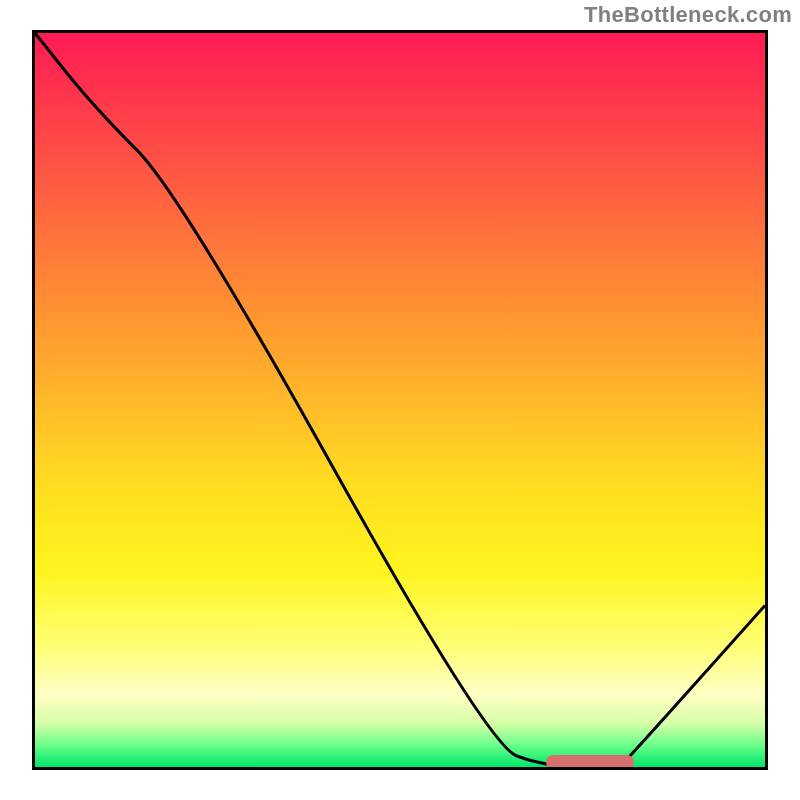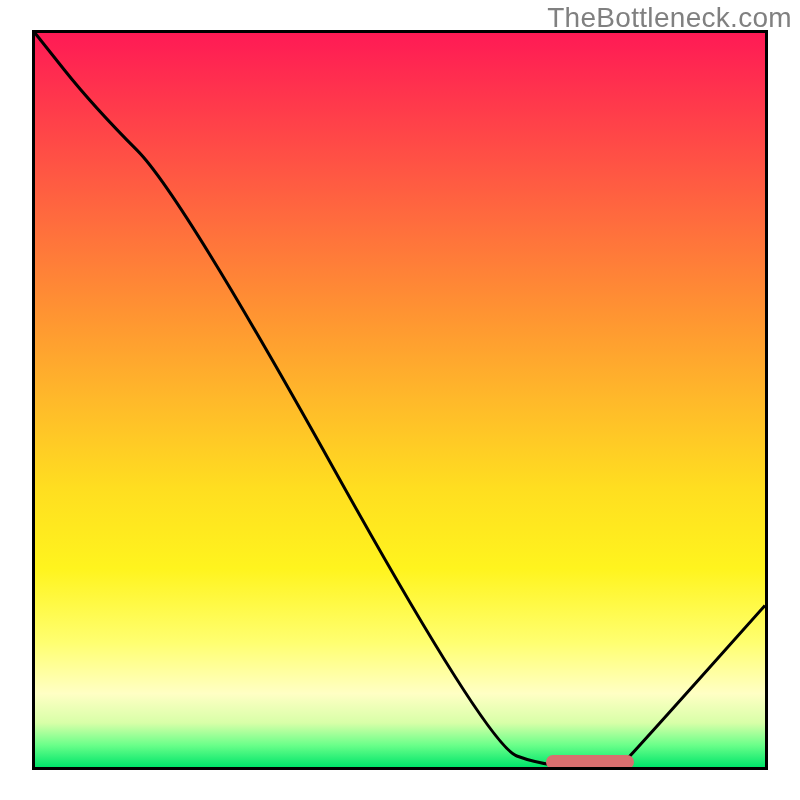--- a/index.html
+++ b/index.html
@@ -12,22 +12,22 @@
   }
   .container {
     position: relative;
     width: 800px;
     height: 800px;
   }
   .watermark {
     position: absolute;
     top: 2px;
     right: 8px;
-    font-size: 28px;
-    font-weight: normal;
+    font-size: 22px;
+    font-weight: bold;
     color: #808080;
     letter-spacing: 0.3px;
     z-index: 10;
   }
   .plot-frame {
     position: absolute;
     left: 32px;
     top: 30px;
     width: 736px;
     height: 740px;

